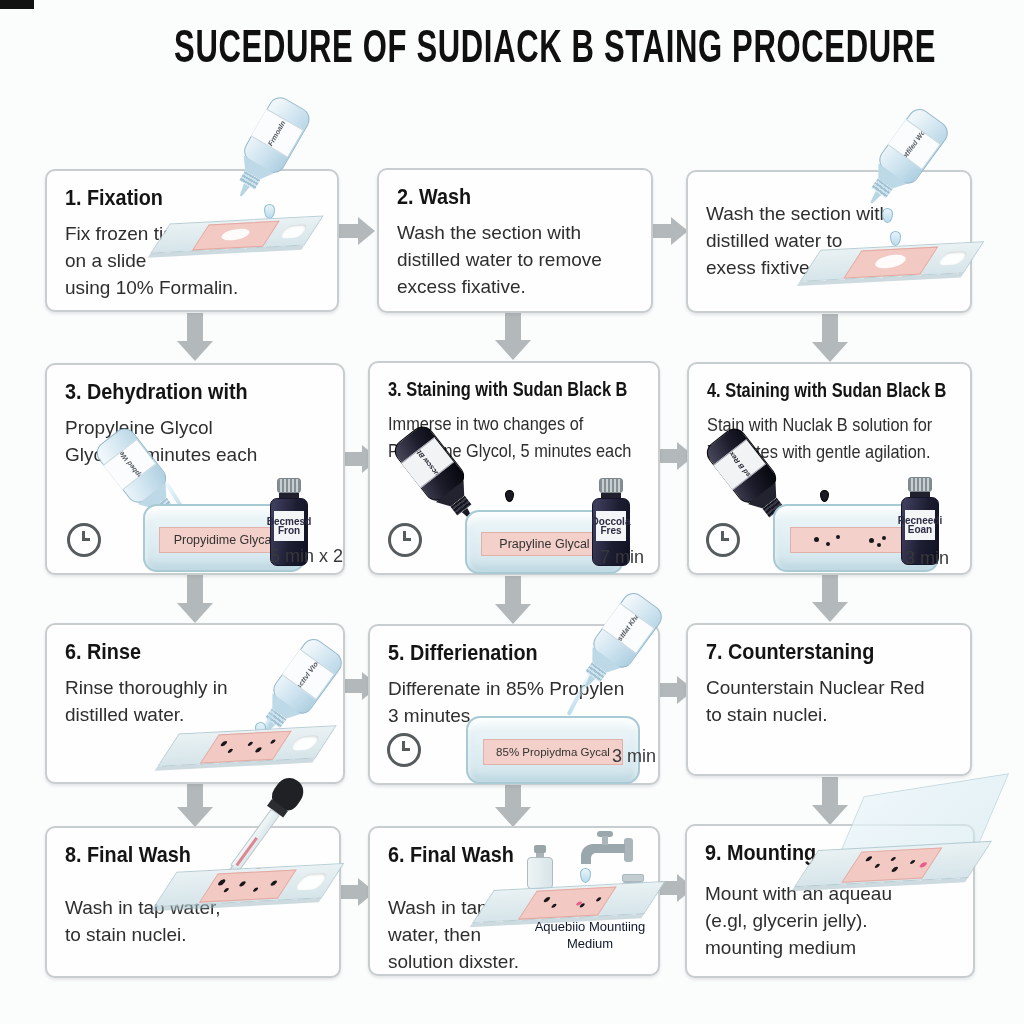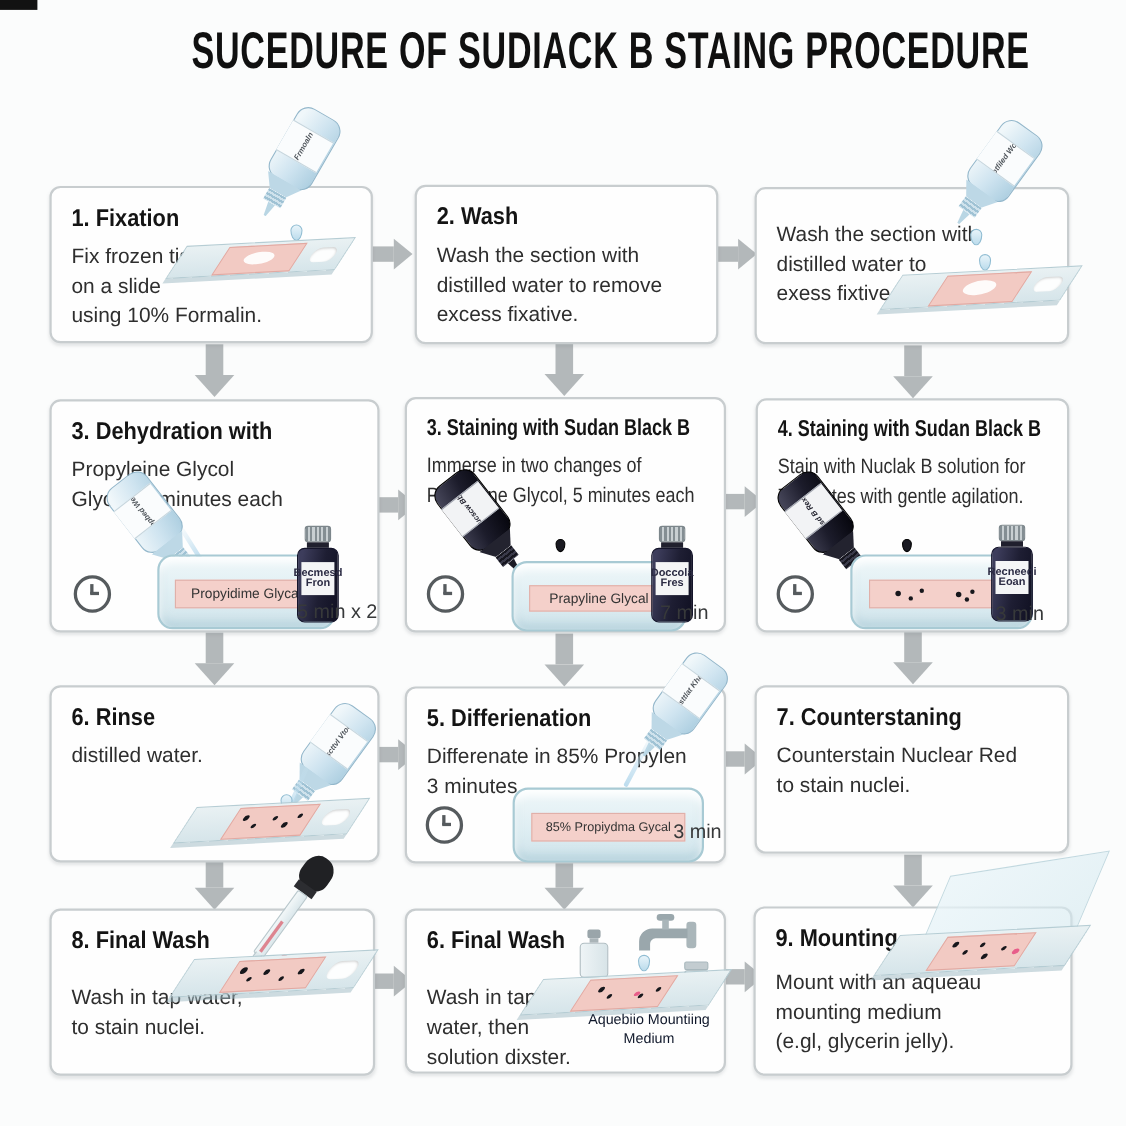--- a/index.html
+++ b/index.html
@@ -215,20 +215,21 @@
     <div class="bline tight">Propylene Glycol, 5 minutes each</div>
   </div>
   <div class="box" style="left:687px;top:362px;width:285px;height:213px">
     <div class="btitle long">4. Staining with Sudan Black B</div>
     <div class="bline tight">Stain with Nuclak B solution for</div>
     <div class="bline tight">7 minutes with gentle agilation.</div>
   </div>
 
   <div class="box" style="left:45px;top:623px;width:300px;height:161px">
     <div class="btitle">6. Rinse</div>
+    <div class="bline">Rinse thoroughly in</div>
     <div class="bline">distilled water.</div>
   </div>
   <div class="box" style="left:368px;top:624px;width:292px;height:161px">
     <div class="btitle">5. Differienation</div>
     <div class="bline">Differenate in 85% Propylen</div>
     <div class="bline">3 minutes.</div>
   </div>
   <div class="box" style="left:686px;top:623px;width:286px;height:153px">
     <div class="btitle">7. Counterstaning</div>
     <div class="bline">Counterstain Nuclear Red</div>
@@ -242,22 +243,22 @@
   </div>
   <div class="box" style="left:368px;top:826px;width:292px;height:150px">
     <div class="btitle">6. Final Wash</div>
     <div class="bline gap26">Wash in tap</div>
     <div class="bline">water, then</div>
     <div class="bline">solution dixster.</div>
   </div>
   <div class="box" style="left:685px;top:824px;width:290px;height:154px">
     <div class="btitle">9. Mounting</div>
     <div class="bline gap14">Mount with an aqueau</div>
+    <div class="bline">(e.gl, glycerin jelly).</div>
     <div class="bline">mounting medium</div>
-    <div class="bline">(e.gl, glycerin jelly).</div>
   </div>
 
   <div class="bottle" style="left:243px;top:96px;transform:rotate(30deg)">
     <i class="bbody"></i>
       <b class="blabel">
         <span>Frmoaln</span>
       </b>
     <i class="bshoulder"></i>
       <i class="bneck"></i>
       <i class="btip"></i>

